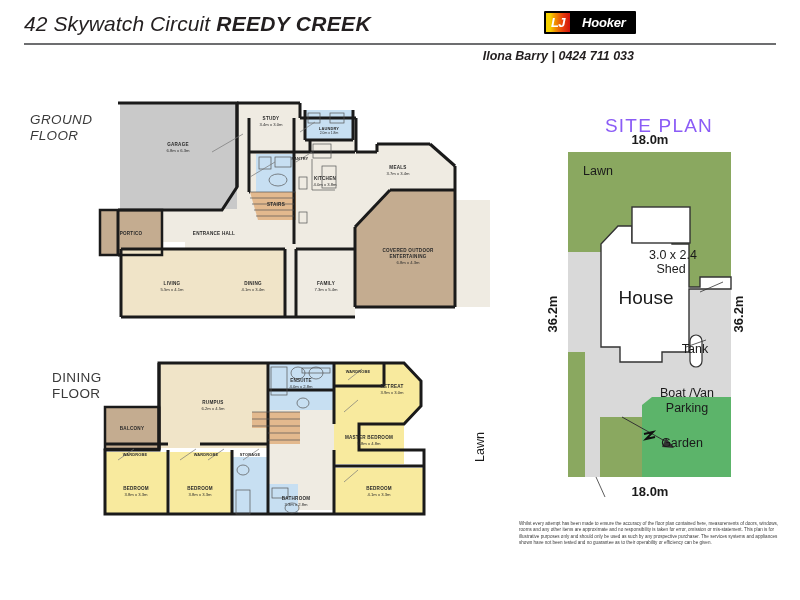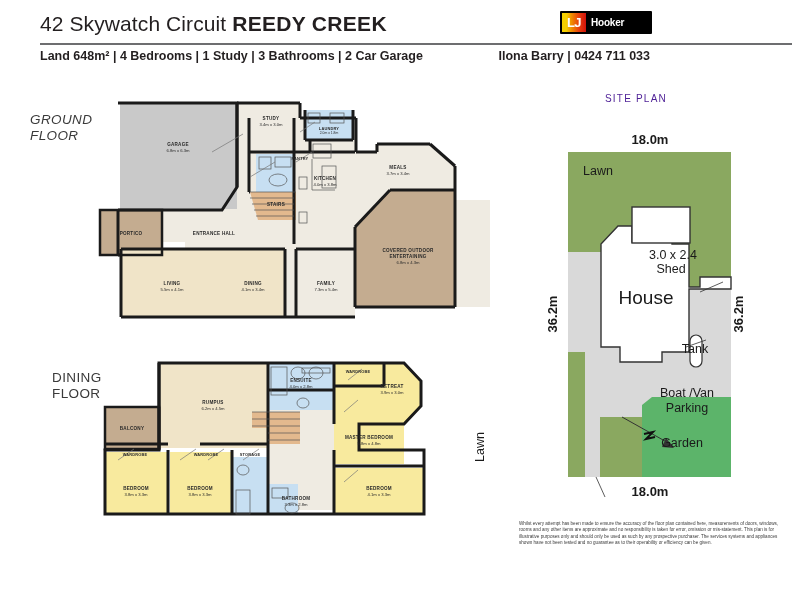--- a/index.html
+++ b/index.html
@@ -10,22 +10,22 @@
   body {
     width: 800px; height: 600px;
     position: relative;
     overflow: hidden;
     font-family: "Liberation Sans", sans-serif;
     color: #231f20;
   }
 
   
   #header {
-    position: absolute; left: 16px; top: 0;
-    width: 660px; height: 92px;
+    position: absolute; left: 0; top: 0;
+    width: 660px; height: 92px; font-style: italic;
   }
   .addr {
     position: absolute; left: 24px; top: 12px;
     font-size: 21px; letter-spacing: .1px;
     white-space: nowrap;
   }
   .addr .street { font-weight: 400; }
   .addr .suburb { font-weight: 700; letter-spacing: .3px; }
   .hrule {
     position: absolute; left: 24px; top: 43px;
@@ -57,41 +57,41 @@
   }
   #logo .lj {
     width: 24px; height: 19px; margin-left: 2px;
     background: linear-gradient(90deg,#f5d000 0%, #f5d000 18%, #f08c00 40%, #e8400d 70%, #d0120b 100%);
     color: #fff; font-weight: 700; font-size: 13px;
     display: flex; align-items: center; justify-content: center;
     letter-spacing: -.5px;
     font-family: "Liberation Sans", sans-serif;
   }
   #logo .hk {
-    color: #fff; font-weight: 700; font-size: 10px;
-    margin-left: 5px; letter-spacing: -.2px;
+    color: #fff; font-weight: 700; font-size: 13px;
+    margin-left: 12px; letter-spacing: -.2px;
   }
 
   
   #plan {
     position: absolute; left: 0; top: 92px;
     width: 800px; height: 508px;
   }
   .floorlabel {
     position: absolute;
     font-size: 13.5px; line-height: 16px;
     letter-spacing: .4px; color: #3a3a3a;
     white-space: pre-line;
   }
   #gf-label { left: 30px; top: 20px; font-style: italic; }
   #ff-label { left: 52px; top: 278px; }
 
   .site-title {
-    position: absolute; left: 605px; top: 1px;
-    font-size: 10px; letter-spacing: 1.2px; color: #4c1d95;
+    position: absolute; left: 605px; top: 23px;
+    font-size: 19px; letter-spacing: 1.2px; color: #8b5cf6;
   }
 
   svg.layer {
     position: absolute; left: 0; top: 0;
     width: 800px; height: 508px;
   }
 
   
   .rname { font-size: 4.6px; font-weight: 700; fill: #2a2a2a; letter-spacing: .25px; }
   .rdim  { font-size: 4.2px; fill: #2a2a2a; }
@@ -112,21 +112,20 @@
 </style>
 </head>
 <body>
 
 <div id="header">
   <div class="addr">
     <span class="street">42 Skywatch Circuit</span>
     <span class="suburb">REEDY CREEK</span>
   </div>
   <div class="hrule"></div>
-  <div class="specs">Land 648m² | 4 Bedrooms | 1 Study | 3 Bathrooms | 2 Car Garage</div>
   <div class="agent">Ilona Barry | 0424 711 033</div>
 
   <div id="logo">
     <div class="lj">LJ</div>
     <div class="hk">Hooker</div>
   </div>
 </div>
 
 <div id="plan">
 

